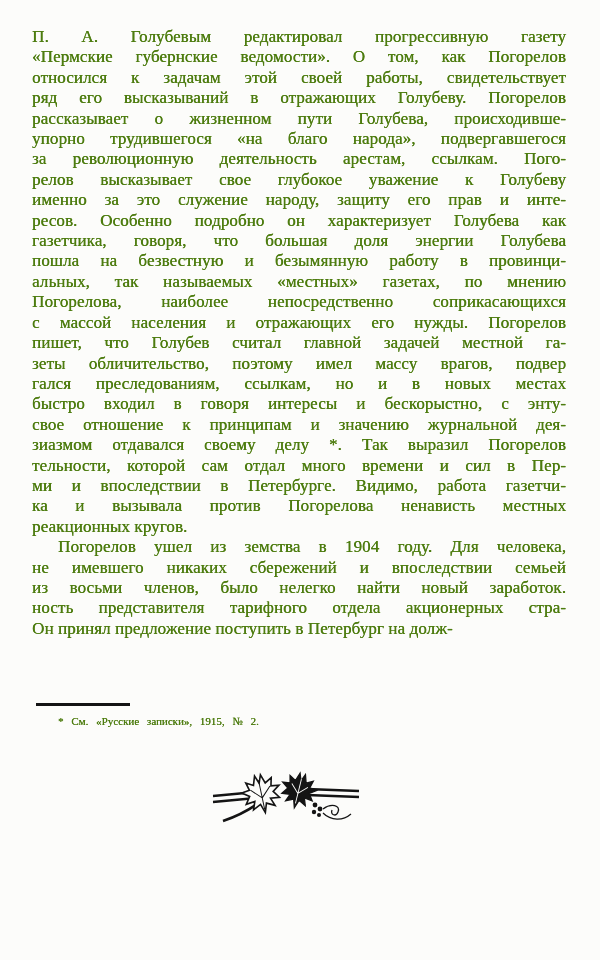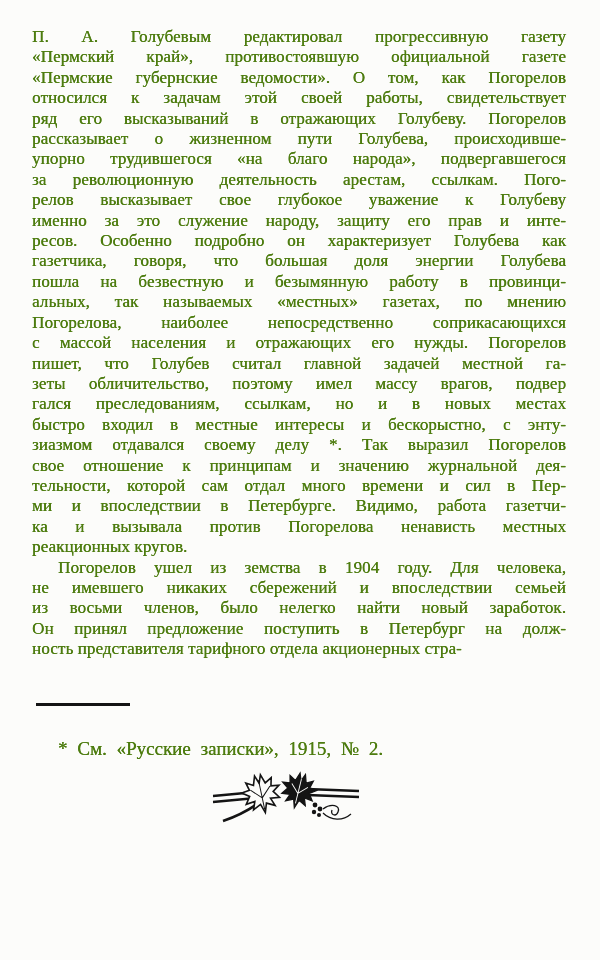--- a/index.html
+++ b/index.html
@@ -44,75 +44,73 @@
     top: 703px;
     width: 94px;
     height: 2.5px;
     background: #141414;
   }
   .footnote {
     position: absolute;
     left: 32px;
     top: 711px;
     width: 534px;
-    font-size: 19px;
+    font-size: 11px;
     line-height: 20px;
     text-indent: 26px;
     word-spacing: 5px;
     text-shadow: 0.25px 0 0 currentColor;
-    margin-top: 28px;
   }
   .ornament {
     position: absolute;
     left: 211px;
     top: 769px;
     width: 150px;
     height: 56px;
   }
 </style>
 </head>
 <body>
 
 <div class="page">
 
   <div class="text-block">
     <div class="para">
         <div class="text-line">П. А. Голубевым редактировал прогрессивную газету</div>
-        <div class="text-line">«Пермский край», противостоявшую официальной газете</div>
         <div class="text-line">«Пермские губернские ведомости». О том, как Погорелов</div>
         <div class="text-line">относился к задачам этой своей работы, свидетельствует</div>
         <div class="text-line">ряд его высказываний в отражающих Голубеву. Погорелов</div>
         <div class="text-line">рассказывает о жизненном пути Голубева, происходивше-</div>
         <div class="text-line">упорно трудившегося «на благо народа», подвергавшегося</div>
         <div class="text-line">за революционную деятельность арестам, ссылкам. Пого-</div>
         <div class="text-line">релов высказывает свое глубокое уважение к Голубеву</div>
         <div class="text-line">именно за это служение народу, защиту его прав и инте-</div>
         <div class="text-line">ресов. Особенно подробно он характеризует Голубева как</div>
         <div class="text-line">газетчика, говоря, что большая доля энергии Голубева</div>
         <div class="text-line">пошла на безвестную и безымянную работу в провинци-</div>
         <div class="text-line">альных, так называемых «местных» газетах, по мнению</div>
         <div class="text-line">Погорелова, наиболее непосредственно соприкасающихся</div>
         <div class="text-line">с массой населения и отражающих его нужды. Погорелов</div>
         <div class="text-line">пишет, что Голубев считал главной задачей местной га-</div>
         <div class="text-line">зеты обличительство, поэтому имел массу врагов, подвер</div>
         <div class="text-line">гался преследованиям, ссылкам, но и в новых местах</div>
-        <div class="text-line">быстро входил в местные интересы и бескорыстно, с энту-</div>
+        <div class="text-line">быстро входил в говоря интересы и бескорыстно, с энту-</div>
+        <div class="text-line">свое отношение к принципам и значению журнальной дея-</div>
         <div class="text-line">зиазмом отдавался своему делу *. Так выразил Погорелов</div>
-        <div class="text-line">свое отношение к принципам и значению журнальной дея-</div>
         <div class="text-line">тельности, которой сам отдал много времени и сил в Пер-</div>
         <div class="text-line">ми и впоследствии в Петербурге. Видимо, работа газетчи-</div>
         <div class="text-line">ка и вызывала против Погорелова ненависть местных</div>
         <div class="text-line">реакционных кругов.</div>
       </div>
     <div class="para para-indent">
         <div class="text-line">Погорелов ушел из земства в 1904 году. Для человека,</div>
         <div class="text-line">не имевшего никаких сбережений и впоследствии семьей</div>
         <div class="text-line">из восьми членов, было нелегко найти новый заработок.</div>
+        <div class="text-line">ность представителя тарифного отдела акционерных стра-</div>
         <div class="text-line">Он принял предложение поступить в Петербург на долж-</div>
-        <div class="text-line">ность представителя тарифного отдела акционерных стра-</div>
       </div>
   </div>
 
   <div class="footnote-rule"></div>
 
   <div class="footnote">* См. «Русские записки», 1915, № 2.</div>
 
   <svg class="ornament" viewBox="0 0 150 56" xmlns="http://www.w3.org/2000/svg">
     <g stroke="#141414" fill="none" stroke-width="2.4">
       <path d="M2,27 L56,22"></path>

